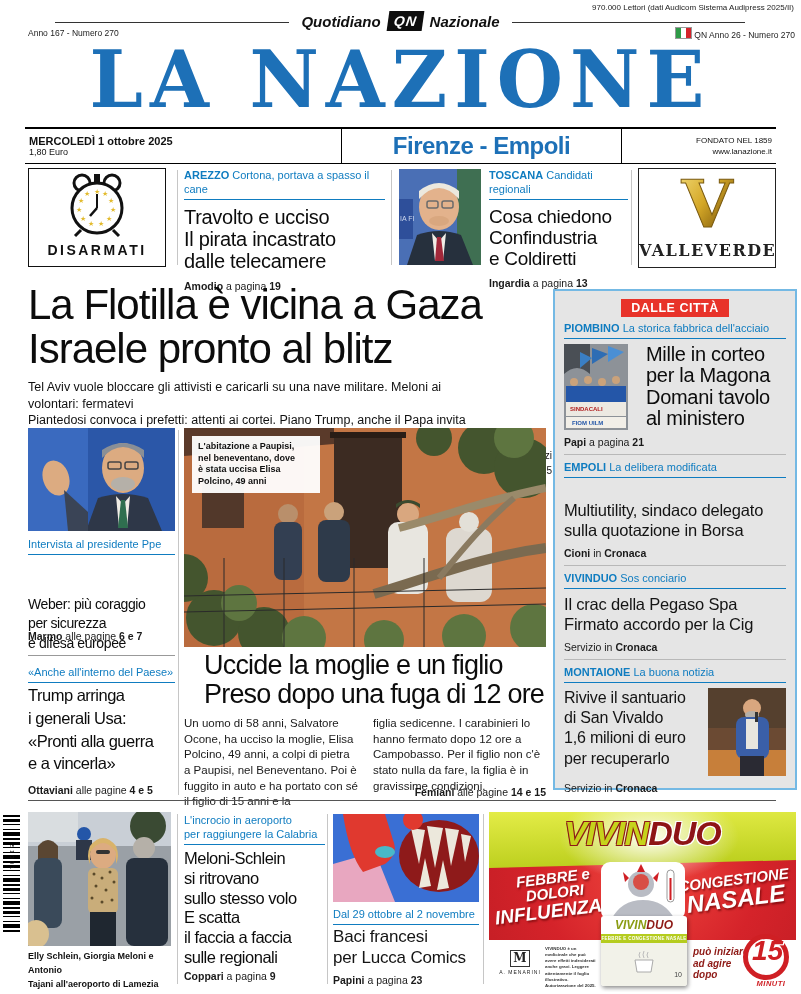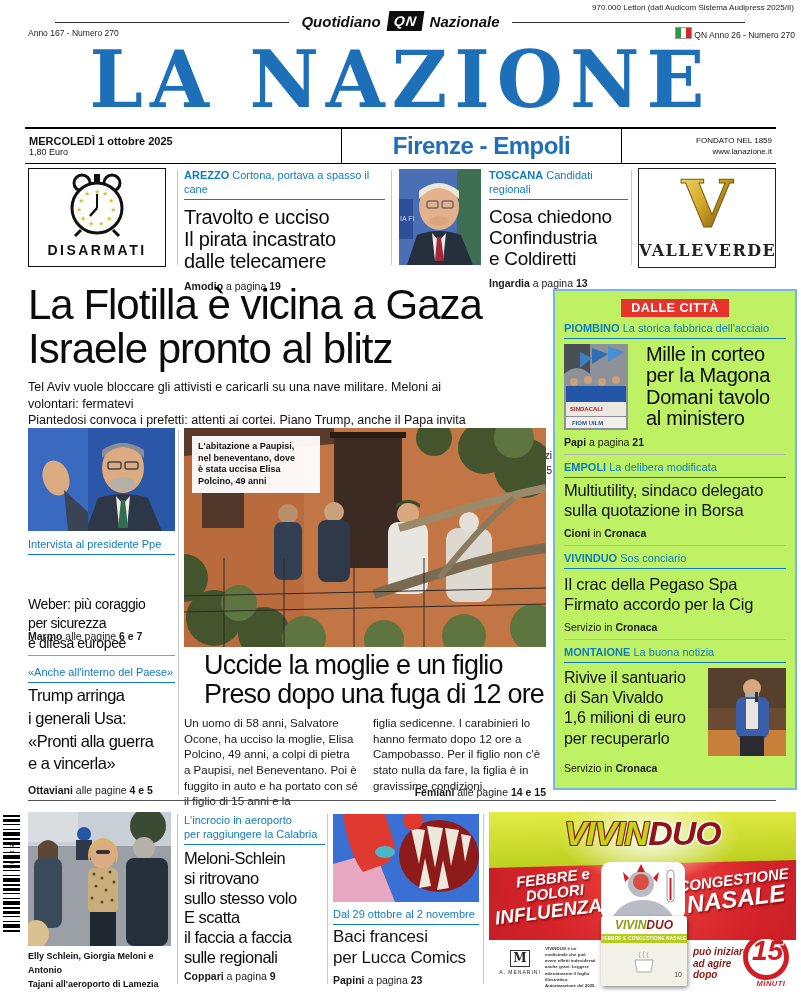--- a/index.html
+++ b/index.html
@@ -20,21 +20,21 @@
   
   .masthead{font-family:"DejaVu Serif",serif;font-weight:bold;font-size:76px;color:#1d70b7;
             letter-spacing:7px;text-align:center;line-height:1;transform:scaleY(1.04);}
   .brandwrap{display:inline-flex;align-items:center;gap:7px;background:#fff;padding:0 12px;
              font-style:italic;font-weight:bold;font-size:15px;color:#101010;}
   .qn{display:inline-block;background:#0e0e0e;color:#fff;font-style:italic;font-weight:bold;
       font-size:14px;padding:2px 6px;transform:skewX(-8deg);letter-spacing:1px;}
   .flag{display:inline-block;width:15px;height:10px;border:1px solid #999;vertical-align:-1px;
         background:linear-gradient(to right,#2e9a47 0 33%,#fff 33% 66%,#d5232a 66% 100%);}
   
-  .cities{border:2px solid #74b9e4;box-sizing:border-box;padding:5px 9px;background:#bef264;}
+  .cities{border:2px solid #74b9e4;box-sizing:border-box;padding:5px 9px;background:#e5e5e5;}
   .cities .hdr{text-align:center;margin:2px 0 6px;}
   .cities .hdr span{background:#e8332a;color:#fff;font-weight:bold;font-size:12.5px;padding:2px 10px;letter-spacing:0.5px;}
   .sep{border-top:1px solid #b8b8b8;margin:6px 0;}
   
   .ph{overflow:hidden;background:#ccc;}
   .ph svg{display:block;width:100%;height:100%;}
   .capbox{position:absolute;left:8px;top:8px;width:116px;background:rgba(255,255,255,.95);
           padding:5px 6px;font-size:9px;font-weight:bold;line-height:1.3;color:#111;}
   .photocap{font-size:9px;font-weight:bold;line-height:1.55;color:#111;}
   
@@ -245,21 +245,21 @@
 per la Magona
 Domani tavolo
 al ministero</div>
     </div>
     <div class="byline" style="margin-top:6px;">
       <span class="bn">Papi</span> <span>a pagina</span> <span class="bp">21</span>
     </div>
 
     <div class="sep"></div>
 
-    <div class="kick" style="margin-bottom:2px;">
+    <div class="kick" style="margin-bottom:22px;">
       <span class="kl">EMPOLI</span>
       <span>La delibera modificata</span>
     </div>
     <div class="hlr pre" style="font-size:16.5px;line-height:1.22;">Multiutility, sindaco delegato
 sulla quotazione in Borsa</div>
     <div class="byline" style="margin-top:7px;">
       <span class="bn">Cioni</span> <span>in</span> <span class="bp">Cronaca</span>
     </div>
 
     <div class="sep"></div>

